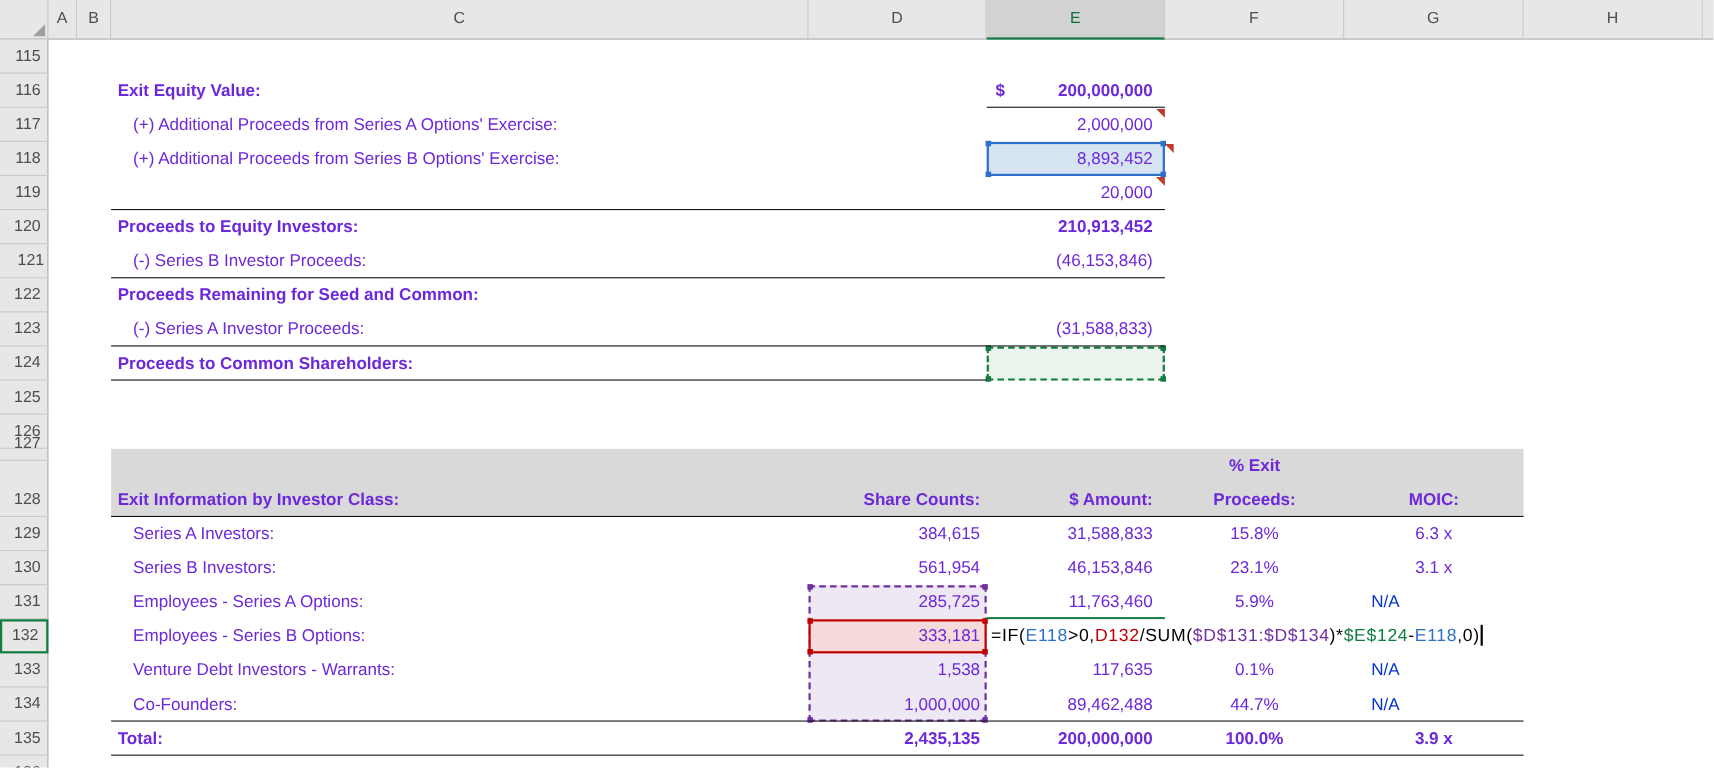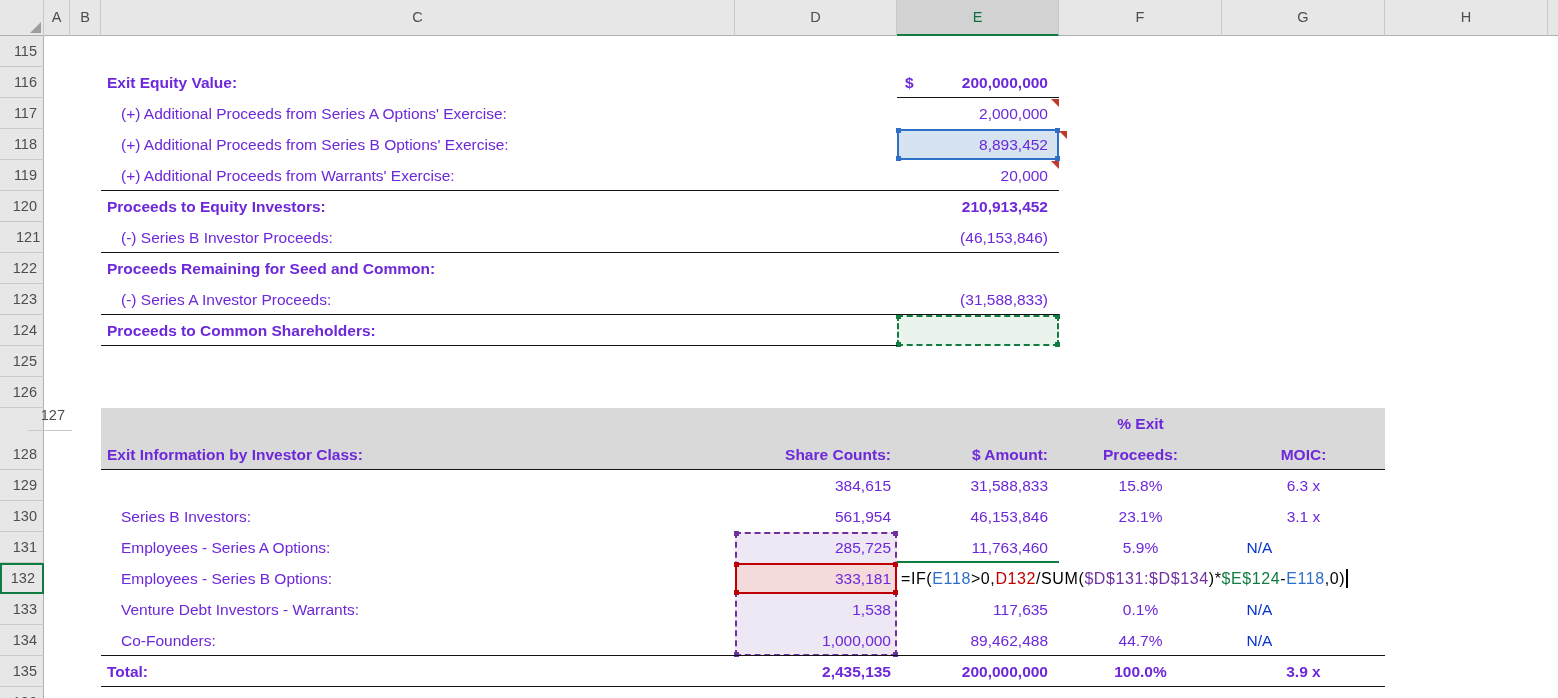--- a/index.html
+++ b/index.html
@@ -103,21 +103,20 @@
     <span>$</span>
     <span>200,000,000</span>
   </div>
 
   <div class="cell cC ind" style="top:98px">(+) Additional Proceeds from Series A Options' Exercise:</div>
   <div class="cell cE" style="top:98px">2,000,000</div>
 
   <div class="cell cC ind" style="top:129px">(+) Additional Proceeds from Series B Options' Exercise:</div>
   <div class="cell cE" style="top:129px">8,893,452</div>
 
-  <div class="cell cC ind" style="top:160px">(+) Additional Proceeds from Warrants' Exercise:</div>
   <div class="cell cE" style="top:160px">20,000</div>
 
   <div class="cell cC b" style="top:191px">Proceeds to Equity Investors:</div>
   <div class="cell cE b" style="top:191px">210,913,452</div>
 
   <div class="cell cC ind" style="top:222px">(-) Series B Investor Proceeds:</div>
   <div class="cell cE" style="top:222px">(46,153,846)</div>
 
   <div class="cell cC b" style="top:253px">Proceeds Remaining for Seed and Common:</div>
 
@@ -127,20 +126,21 @@
   <div class="cell cC b" style="top:315px">Proceeds to Common Shareholders:</div>
 
   <div class="cell cF b" style="top:408px">% Exit</div>
 
   <div class="cell cC b" style="top:439px">Exit Information by Investor Class:</div>
   <div class="cell cD b" style="top:439px">Share Counts:</div>
   <div class="cell cE b" style="top:439px">$ Amount:</div>
   <div class="cell cF b" style="top:439px">Proceeds:</div>
   <div class="cell cG b" style="top:439px">MOIC:</div>
 
+  <div class="cell cC ind" style="top:470px">Series A Investors:</div>
   <div class="cell cD" style="top:470px">384,615</div>
   <div class="cell cE" style="top:470px">31,588,833</div>
   <div class="cell cF" style="top:470px">15.8%</div>
   <div class="cell cG" style="top:470px">6.3 x</div>
 
   <div class="cell cC ind" style="top:501px">Series B Investors:</div>
   <div class="cell cD" style="top:501px">561,954</div>
   <div class="cell cE" style="top:501px">46,153,846</div>
   <div class="cell cF" style="top:501px">23.1%</div>
   <div class="cell cG" style="top:501px">3.1 x</div>
@@ -189,21 +189,21 @@
     <div class="rowhead" style="top: 98px;">117</div>
     <div class="rowhead" style="top: 129px;">118</div>
     <div class="rowhead" style="top: 160px;">119</div>
     <div class="rowhead" style="top: 191px;">120</div>
     <div class="rowhead" style="top: 222px; padding-left: 16px;">121</div>
     <div class="rowhead" style="top: 253px;">122</div>
     <div class="rowhead" style="top: 284px;">123</div>
     <div class="rowhead" style="top: 315px;">124</div>
     <div class="rowhead" style="top: 346px;">125</div>
     <div class="rowhead" style="top: 377px;">126</div>
-    <div class="rowhead" style="top: 400px; margin-left: 28px;">127</div>
+    <div class="rowhead" style="top: 388px;">127</div>
     <div class="rowhead" style="top: 439px;">128</div>
     <div class="rowhead" style="top: 470px;">129</div>
     <div class="rowhead" style="top: 501px;">130</div>
     <div class="rowhead" style="top: 532px;">131</div>
     <div class="rowhead sel" style="top: 563px;">132</div>
     <div class="rowhead" style="top: 594px;">133</div>
     <div class="rowhead" style="top: 625px;">134</div>
     <div class="rowhead" style="top: 656px;">135</div>
     <div class="rowhead" style="top: 687px;">136</div>
   </div>

